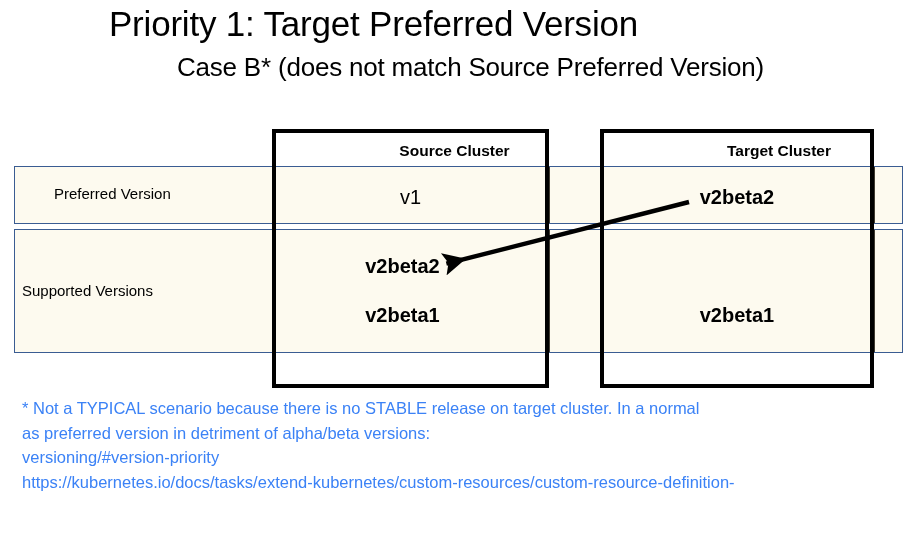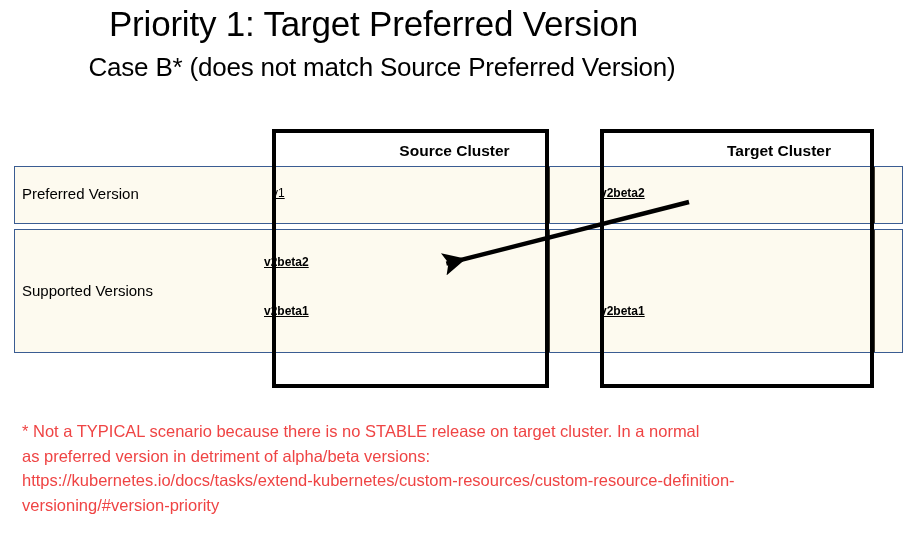--- a/index.html
+++ b/index.html
@@ -28,21 +28,21 @@
     font-weight: 400;
     line-height: 44px;
     letter-spacing: -0.2px;
     white-space: nowrap;
   }
   #subtitle {
     position: absolute;
     left: 0;
     top: 50px;
     width: 764px;
-    text-align: center;
+    text-align: right;
     font-size: 26px;
     font-weight: 400;
     line-height: 34px;
     letter-spacing: -0.2px;
     white-space: nowrap;
   }
 
   
   .cluster-box {
     position: absolute;
@@ -93,31 +93,30 @@
   }
 
   .row-label {
     position: absolute;
     left: 22px;
     font-size: 15px;
     font-weight: 400;
     white-space: nowrap;
     z-index: 4;
   }
-  #row-label-preferred { top: 185px; }
+  #row-label-preferred { top: 185px; margin-left: 32px; }
   #row-label-supported { top: 282px; }
 
   
   .version-cell {
     position: absolute;
-    text-align: left;
+    text-align: center;
     white-space: nowrap;
     z-index: 4;
-    font-size: 12px;
-    text-decoration: underline;
+    font-size: 20px;
   }
   .version-cell.bold { font-weight: bold; }
   .version-cell.regular { font-weight: 400; }
 
   #val-source-preferred  { left: 272px; width: 277px; top: 186px; }
   #val-target-preferred  { left: 600px; width: 274px; top: 186px; }
   #val-source-supported-1{ left: 264px; width: 277px; top: 255px; }
   #val-source-supported-2{ left: 264px; width: 277px; top: 304px; }
   #val-target-supported-1{ left: 600px; width: 274px; top: 304px; }
 
@@ -129,26 +128,26 @@
     width: 915px;
     height: 547px;
     z-index: 6;
     pointer-events: none;
   }
 
   
   #footnote {
     position: absolute;
     left: 22px;
-    top: 419px;
+    top: 396px;
     width: 878px;
     font-size: 16.5px;
     line-height: 24.5px;
     font-weight: 400;
-    color: #ef4444;
+    color: #3b82f6;
   }
   #footnote .fn-line { display: block; white-space: nowrap; }
   #footnote .fn-url  { display: block; white-space: nowrap; }
 </style>
 </head>
 <body>
 
 <div id="title">Priority 1: Target Preferred Version</div>
 <div id="subtitle">Case B* (does not match Source Preferred Version)</div>
 
@@ -190,15 +189,15 @@
     <marker id="arrowhead" markerWidth="5.2" markerHeight="5.2" refX="4.6" refY="2.6" orient="auto" markerUnits="strokeWidth">
       <path d="M 0 2.6 L 5.2 0 L 4.1 2.6 L 5.2 5.2 Z" fill="#000000"></path>
     </marker>
   </defs>
   <line id="arrow-line" x1="689" y1="202" x2="446.33068782105255" y2="263.645833335781" stroke="#000000" stroke-width="4.4" marker-end="url(#arrowhead)"></line>
 </svg>
 
 <div id="footnote">
   <span class="fn-line">* Not a TYPICAL scenario because there is no STABLE release on target cluster. In a normal</span>
   <span class="fn-line">as preferred version in detriment of alpha/beta versions:</span>
+  <span class="fn-url">versioning/#version-priority</span>
   <span class="fn-url">https://kubernetes.io/docs/tasks/extend-kubernetes/custom-resources/custom-resource-definition-</span>
-  <span class="fn-url">versioning/#version-priority</span>
 </div>
 
 </body></html>

